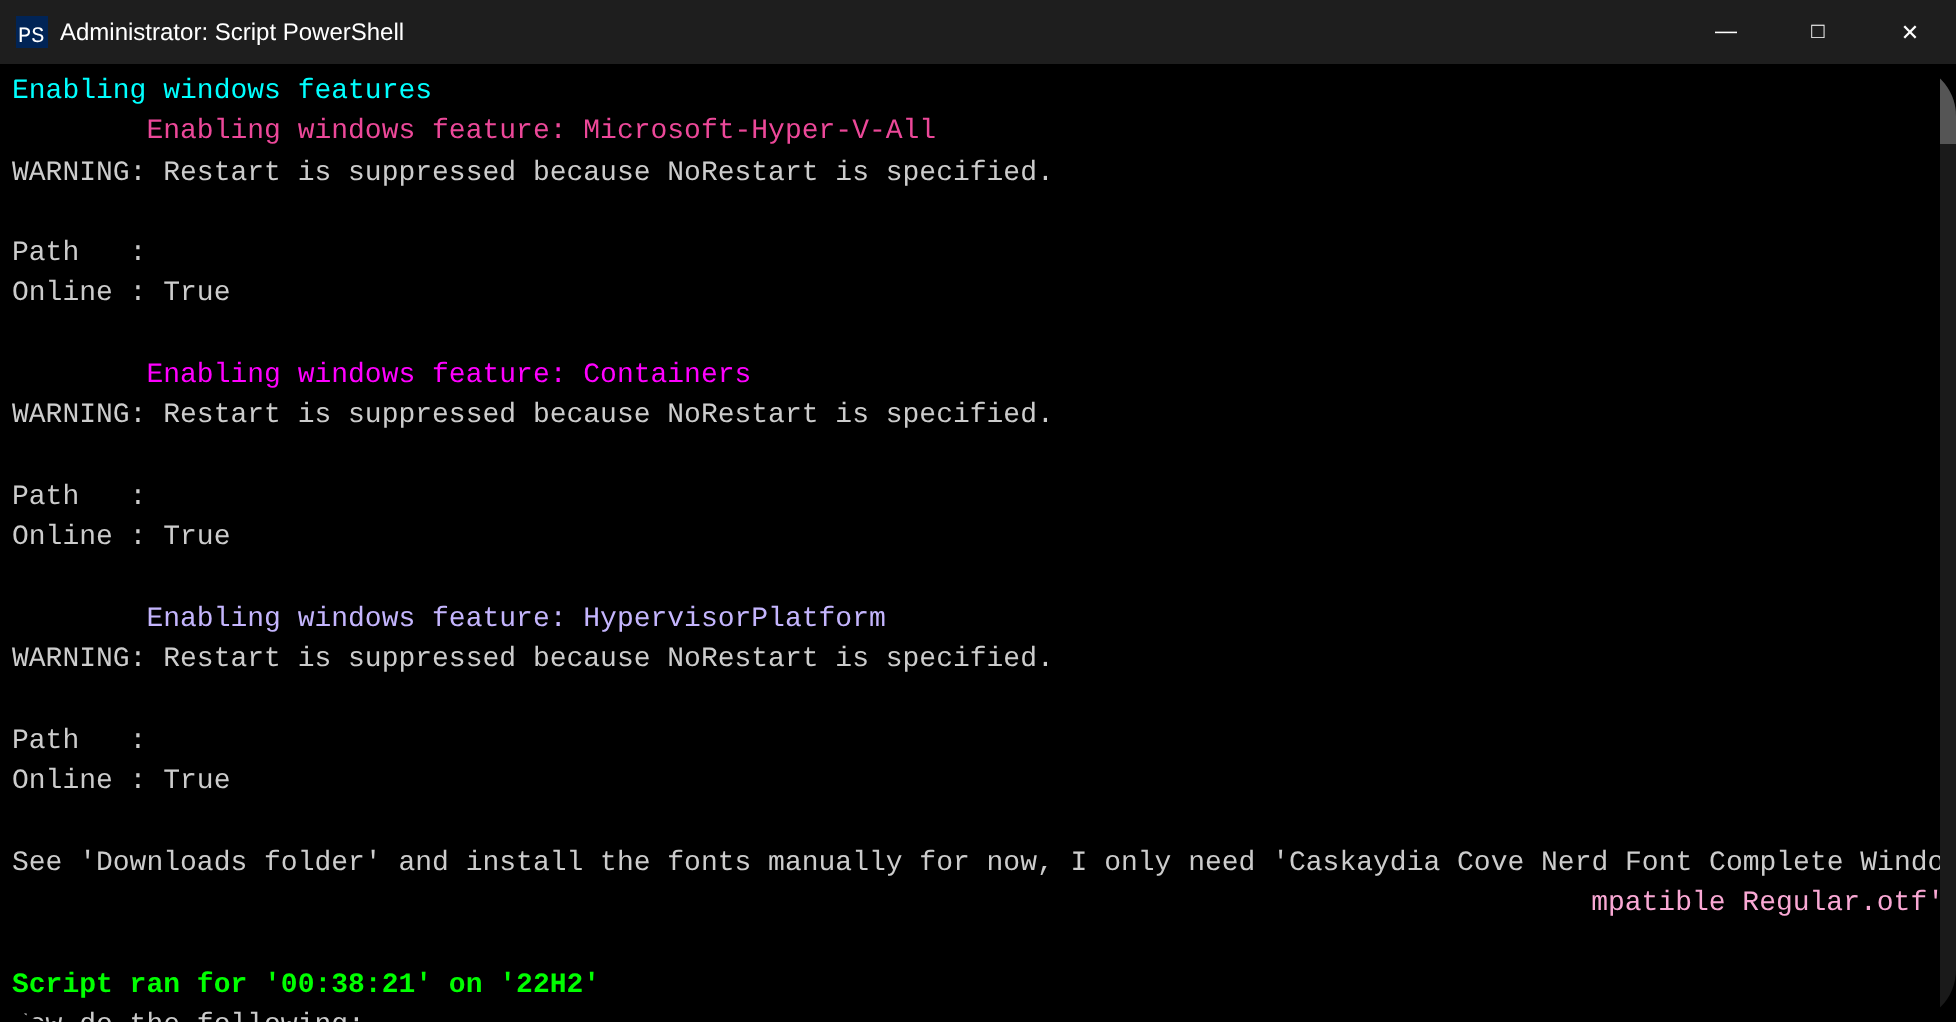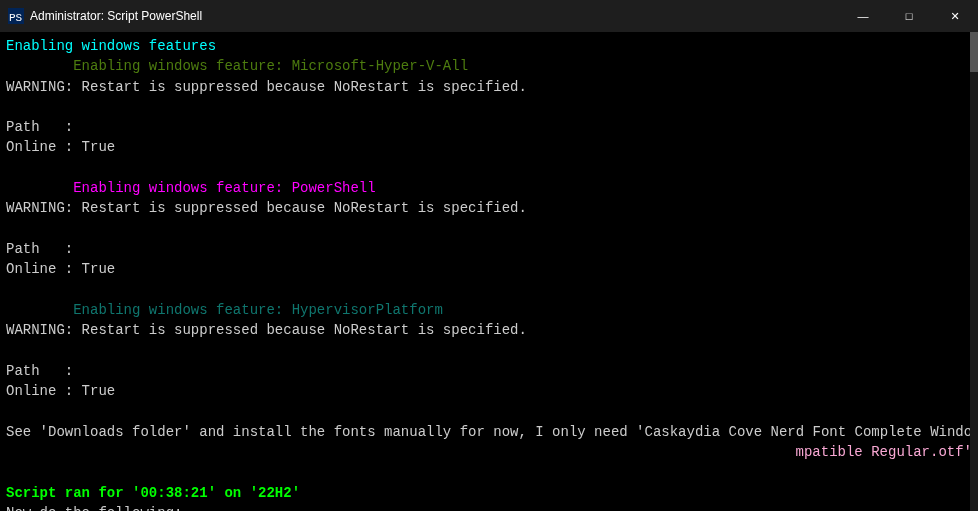--- a/index.html
+++ b/index.html
@@ -72,20 +72,21 @@
     .terminal {
       flex: 1;
       background: #000;
       color: #ccc;
       font-size: 14px;
       font-family: 'Courier New', Courier, monospace;
       padding: 4px 6px;
       overflow: hidden;
       line-height: 1.45;
       position: relative;
+      border-radius: 26px;
     }
 
     .scrollbar {
       position: absolute;
       right: 0;
       top: 0;
       width: 8px;
       height: 100%;
       background: #1a1a1a;
     }
@@ -123,33 +124,33 @@
       <button class="titlebar-btn">—</button>
       <button class="titlebar-btn">□</button>
       <button class="titlebar-btn close">✕</button>
     </div>
   </div>
   <div class="terminal" id="terminal-content">
     <div class="scrollbar">
       <div class="scrollbar-thumb"></div>
     </div>
   <div class="line" style="color: rgb(0, 255, 255);">Enabling windows features</div>
-      <div class="line" style="color: #4d7c0f;">        Enabling windows feature: Microsoft-Hyper-V-All</div>
+      <div class="line" style="color: #ec4899;">        Enabling windows feature: Microsoft-Hyper-V-All</div>
       <div class="line" style="color: rgb(204, 204, 204);">WARNING: Restart is suppressed because NoRestart is specified.</div>
       <div class="line" style="color: rgb(204, 204, 204);"></div>
       <div class="line" style="color: rgb(204, 204, 204);">Path   :</div>
       <div class="line" style="color: rgb(204, 204, 204);">Online : True</div>
       <div class="line" style="color: rgb(204, 204, 204);"></div>
-      <div class="line" style="color: rgb(255, 0, 255);">        Enabling windows feature: PowerShell</div>
+      <div class="line" style="color: rgb(255, 0, 255);">        Enabling windows feature: Containers</div>
       <div class="line" style="color: rgb(204, 204, 204);">WARNING: Restart is suppressed because NoRestart is specified.</div>
       <div class="line" style="color: rgb(204, 204, 204);"></div>
       <div class="line" style="color: rgb(204, 204, 204);">Path   :</div>
       <div class="line" style="color: rgb(204, 204, 204);">Online : True</div>
       <div class="line" style="color: rgb(204, 204, 204);"></div>
-      <div class="line" style="color: #0f766e;">        Enabling windows feature: HypervisorPlatform</div>
+      <div class="line" style="color: #c4b5fd;">        Enabling windows feature: HypervisorPlatform</div>
       <div class="line" style="color: rgb(204, 204, 204);">WARNING: Restart is suppressed because NoRestart is specified.</div>
       <div class="line" style="color: rgb(204, 204, 204);"></div>
       <div class="line" style="color: rgb(204, 204, 204);">Path   :</div>
       <div class="line" style="color: rgb(204, 204, 204);">Online : True</div>
       <div class="line" style="color: rgb(204, 204, 204);"></div>
       <div class="line" style="color: rgb(204, 204, 204);">See 'Downloads folder' and install the fonts manually for now, I only need 'Caskaydia Cove Nerd Font Complete Windows Co</div>
       <div class="line" style="color: #f9a8d4; text-align: right;">mpatible Regular.otf'</div>
       <div class="line" style="color: rgb(204, 204, 204);"></div>
       <div class="line" style="color: rgb(0, 255, 0); font-weight: bold;">Script ran for '00:38:21' on '22H2'</div>
       <div class="line" style="color: rgb(204, 204, 204);">Now do the following:</div>

